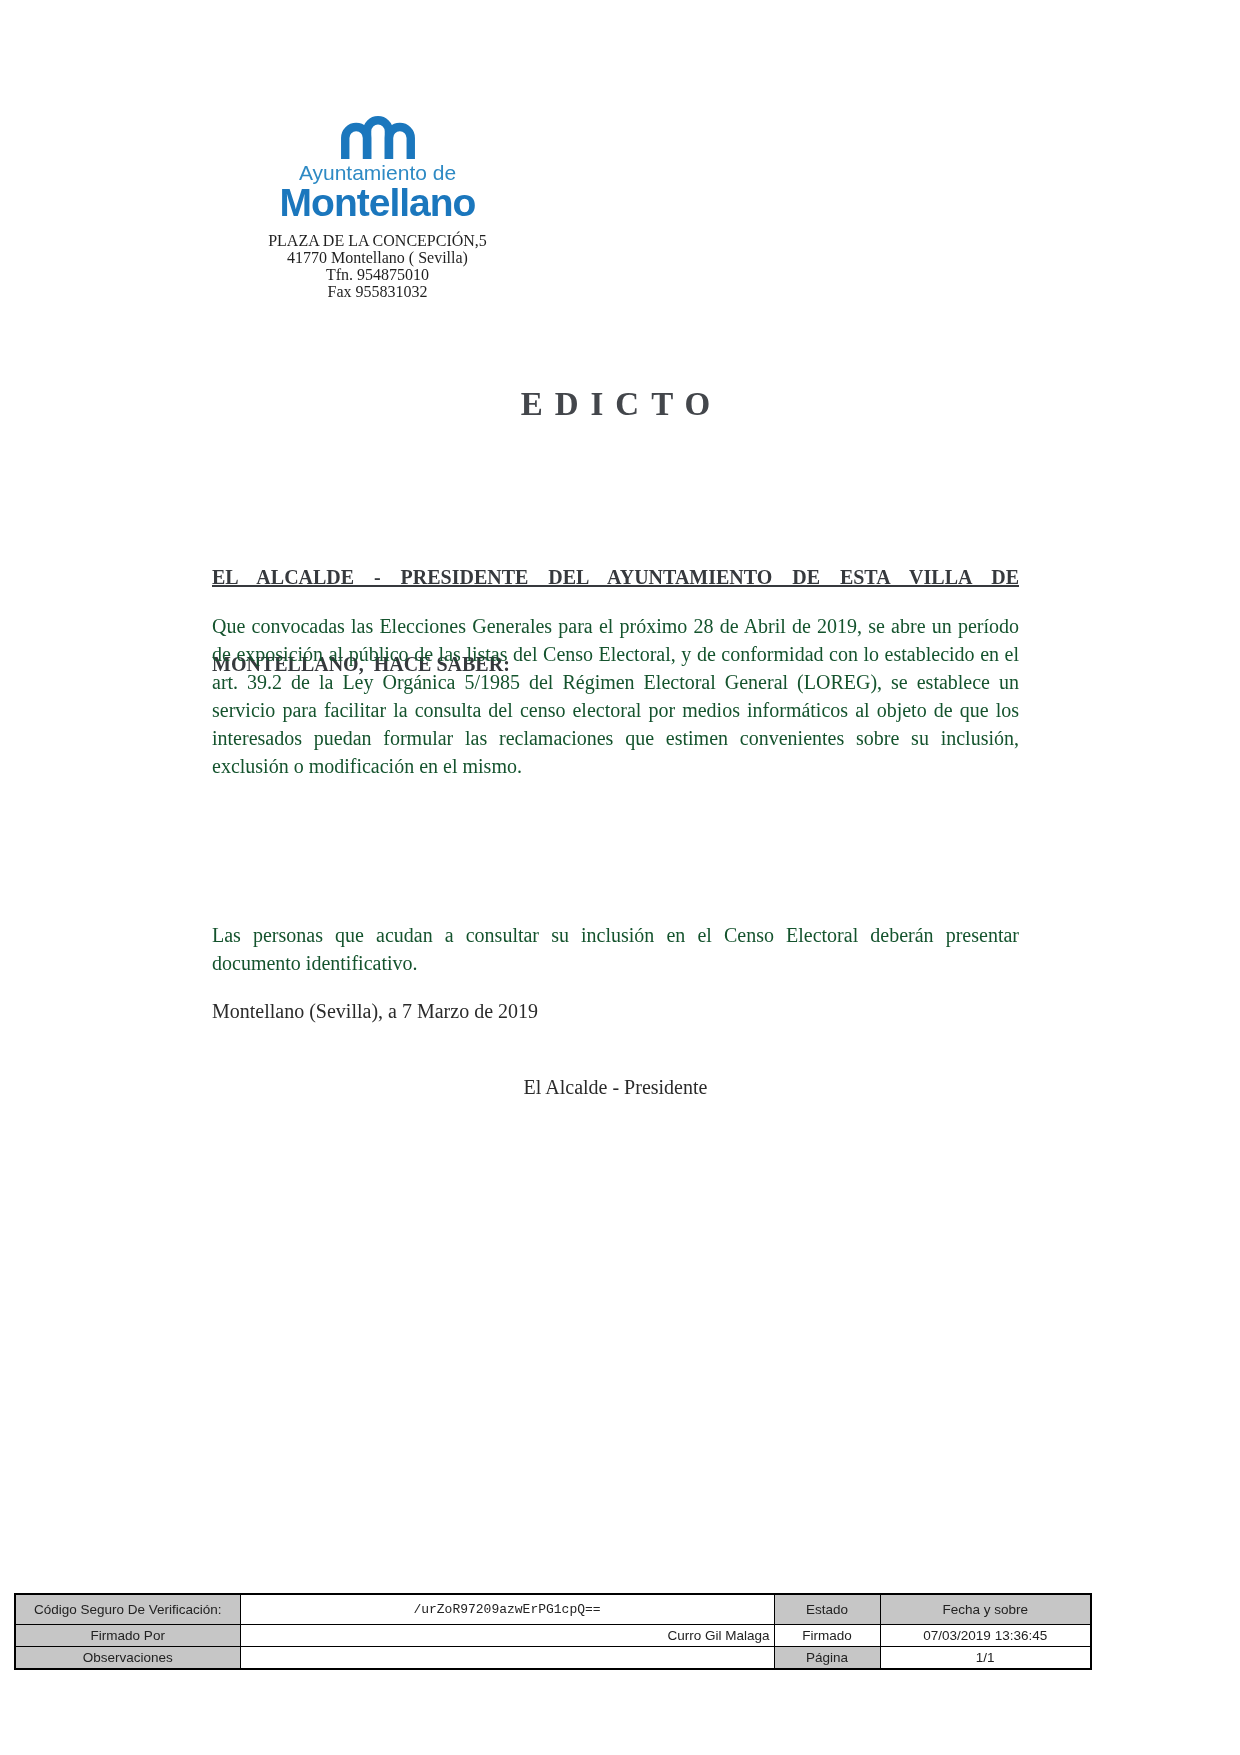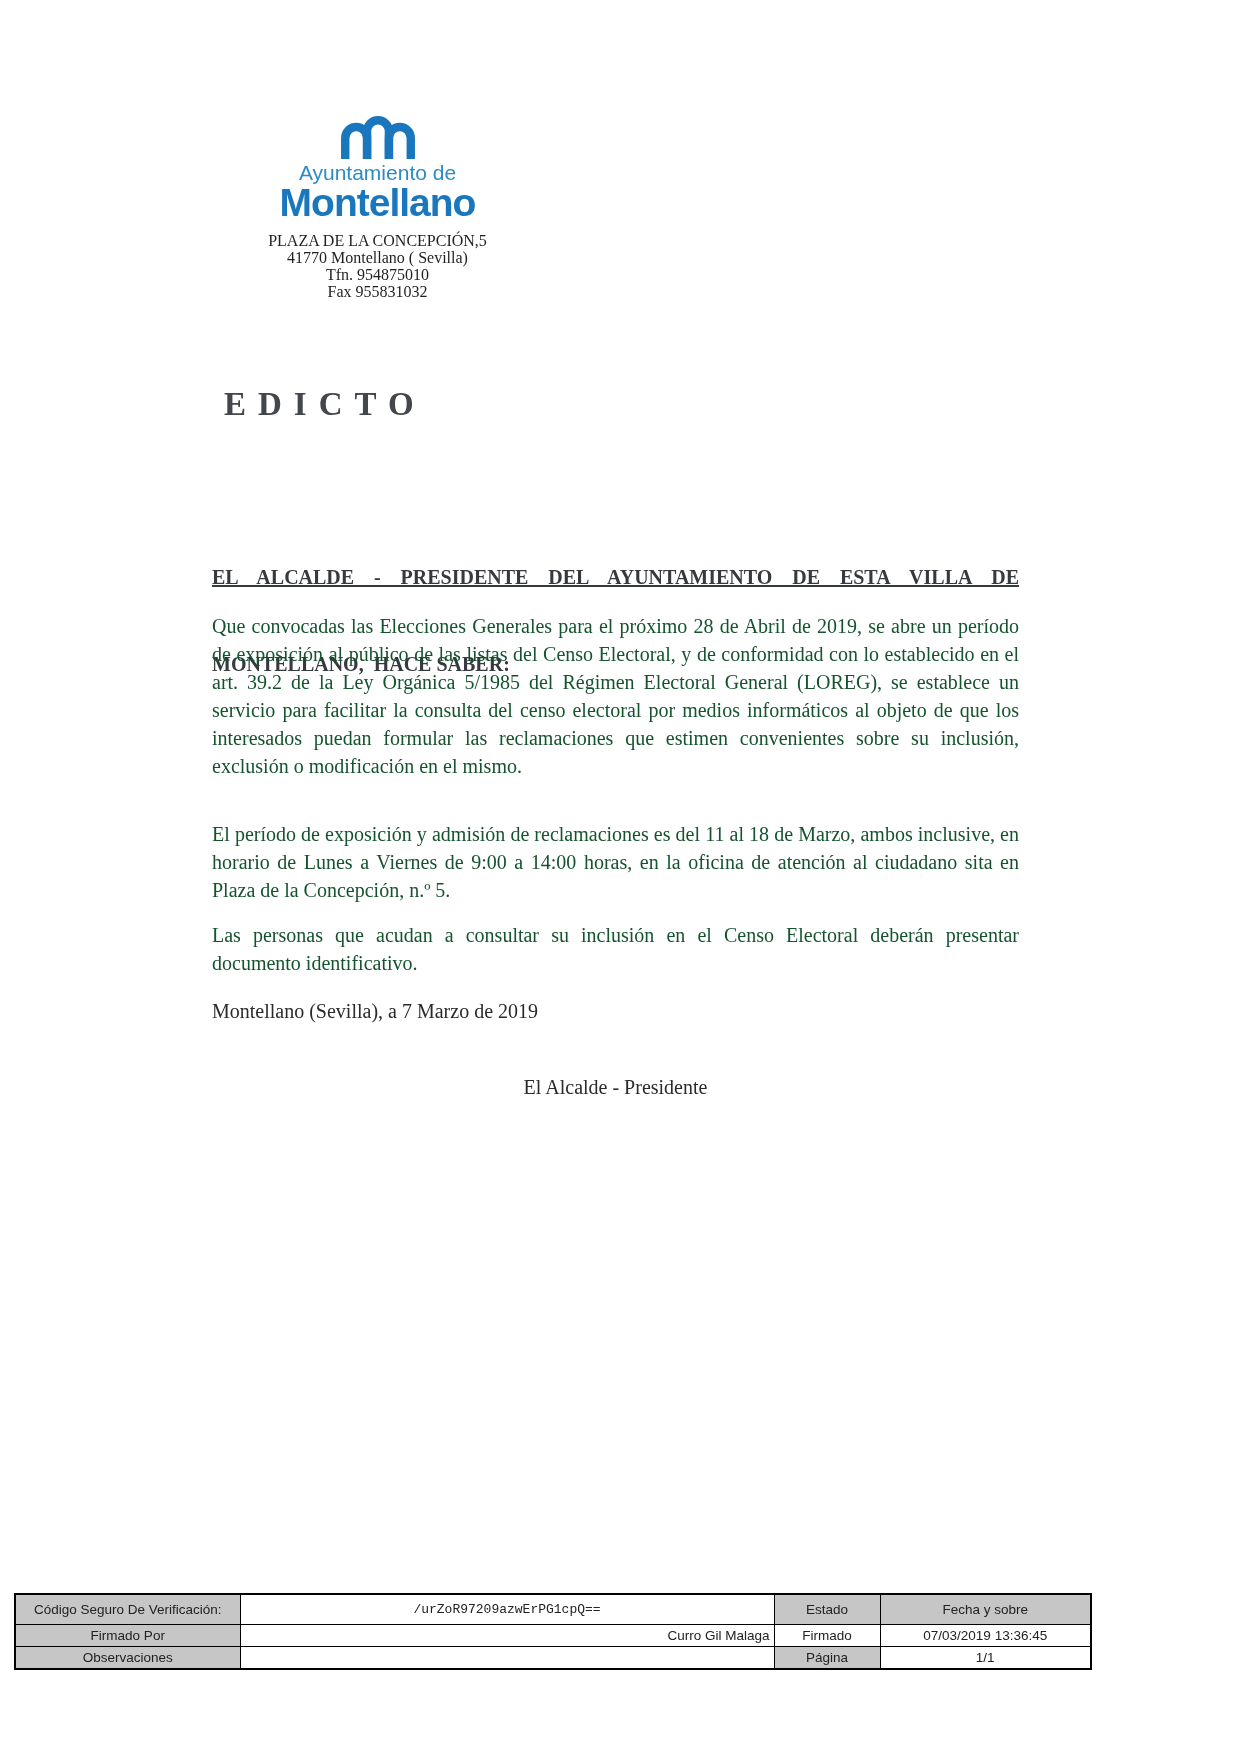--- a/index.html
+++ b/index.html
@@ -32,21 +32,21 @@
   }
   .address{
     margin-top:10px;
     font-family:"Liberation Serif", serif;
     font-size:16px; line-height:17px; color:#1f1f1f;
   }
 
   
   .edicto-title{
     position:absolute; left:212px; top:386px; width:807px;
-    text-align:left;
+    text-align:center;
     font-size:33px; font-weight:700; letter-spacing:12px; text-indent:12px;
     color:#43464b;
   }
   .doc-heading{
     position:absolute; left:212px; top:505px; width:807px;
     font-size:20px; font-weight:700; line-height:29px; color:#36393d;
     white-space:pre-wrap;
   }
   .doc-heading .hl1{ text-align:justify; text-align-last:justify;text-decoration:underline; }
   .body-par{
@@ -129,21 +129,20 @@
   </header>
 
   <h1 class="edicto-title" style="margin:0;">EDICTO</h1>
 
   <div class="doc-heading">
     <div class="hl1">EL ALCALDE - PRESIDENTE DEL AYUNTAMIENTO DE ESTA VILLA DE</div>
     <div class="hl2">MONTELLANO,  HACE SABER:</div>
   </div>
 
   <p class="body-par par1" style="margin:0;">Que convocadas las Elecciones Generales para el próximo 28 de Abril de 2019, se abre un período de exposición al público de las listas del Censo Electoral, y de conformidad con lo establecido en el art. 39.2 de la Ley Orgánica 5/1985 del Régimen Electoral General (LOREG), se establece un servicio para facilitar la consulta del censo electoral por medios informáticos al objeto de que los interesados puedan formular las reclamaciones que estimen convenientes sobre su inclusión, exclusión o modificación en el mismo.</p>
-  <p class="body-par par2" style="margin:0;">El período de exposición y admisión de reclamaciones es del 11 al 18 de Marzo, ambos inclusive, en horario de Lunes a Viernes de 9:00 a 14:00 horas, en la oficina de atención al ciudadano sita en Plaza de la Concepción, n.º 5.</p>
   <p class="body-par par3" style="margin:0;">Las personas que acudan a consultar su inclusión en el Censo Electoral deberán presentar documento identificativo.</p>
 
   <div class="date-line">Montellano (Sevilla), a 7 Marzo de 2019</div>
   <div class="signature-line">El Alcalde - Presidente</div>
 
   <table class="verif-table">
     <colgroup>
       <col style="width:225px">
         <col style="width:534px">
         <col style="width:106px">

